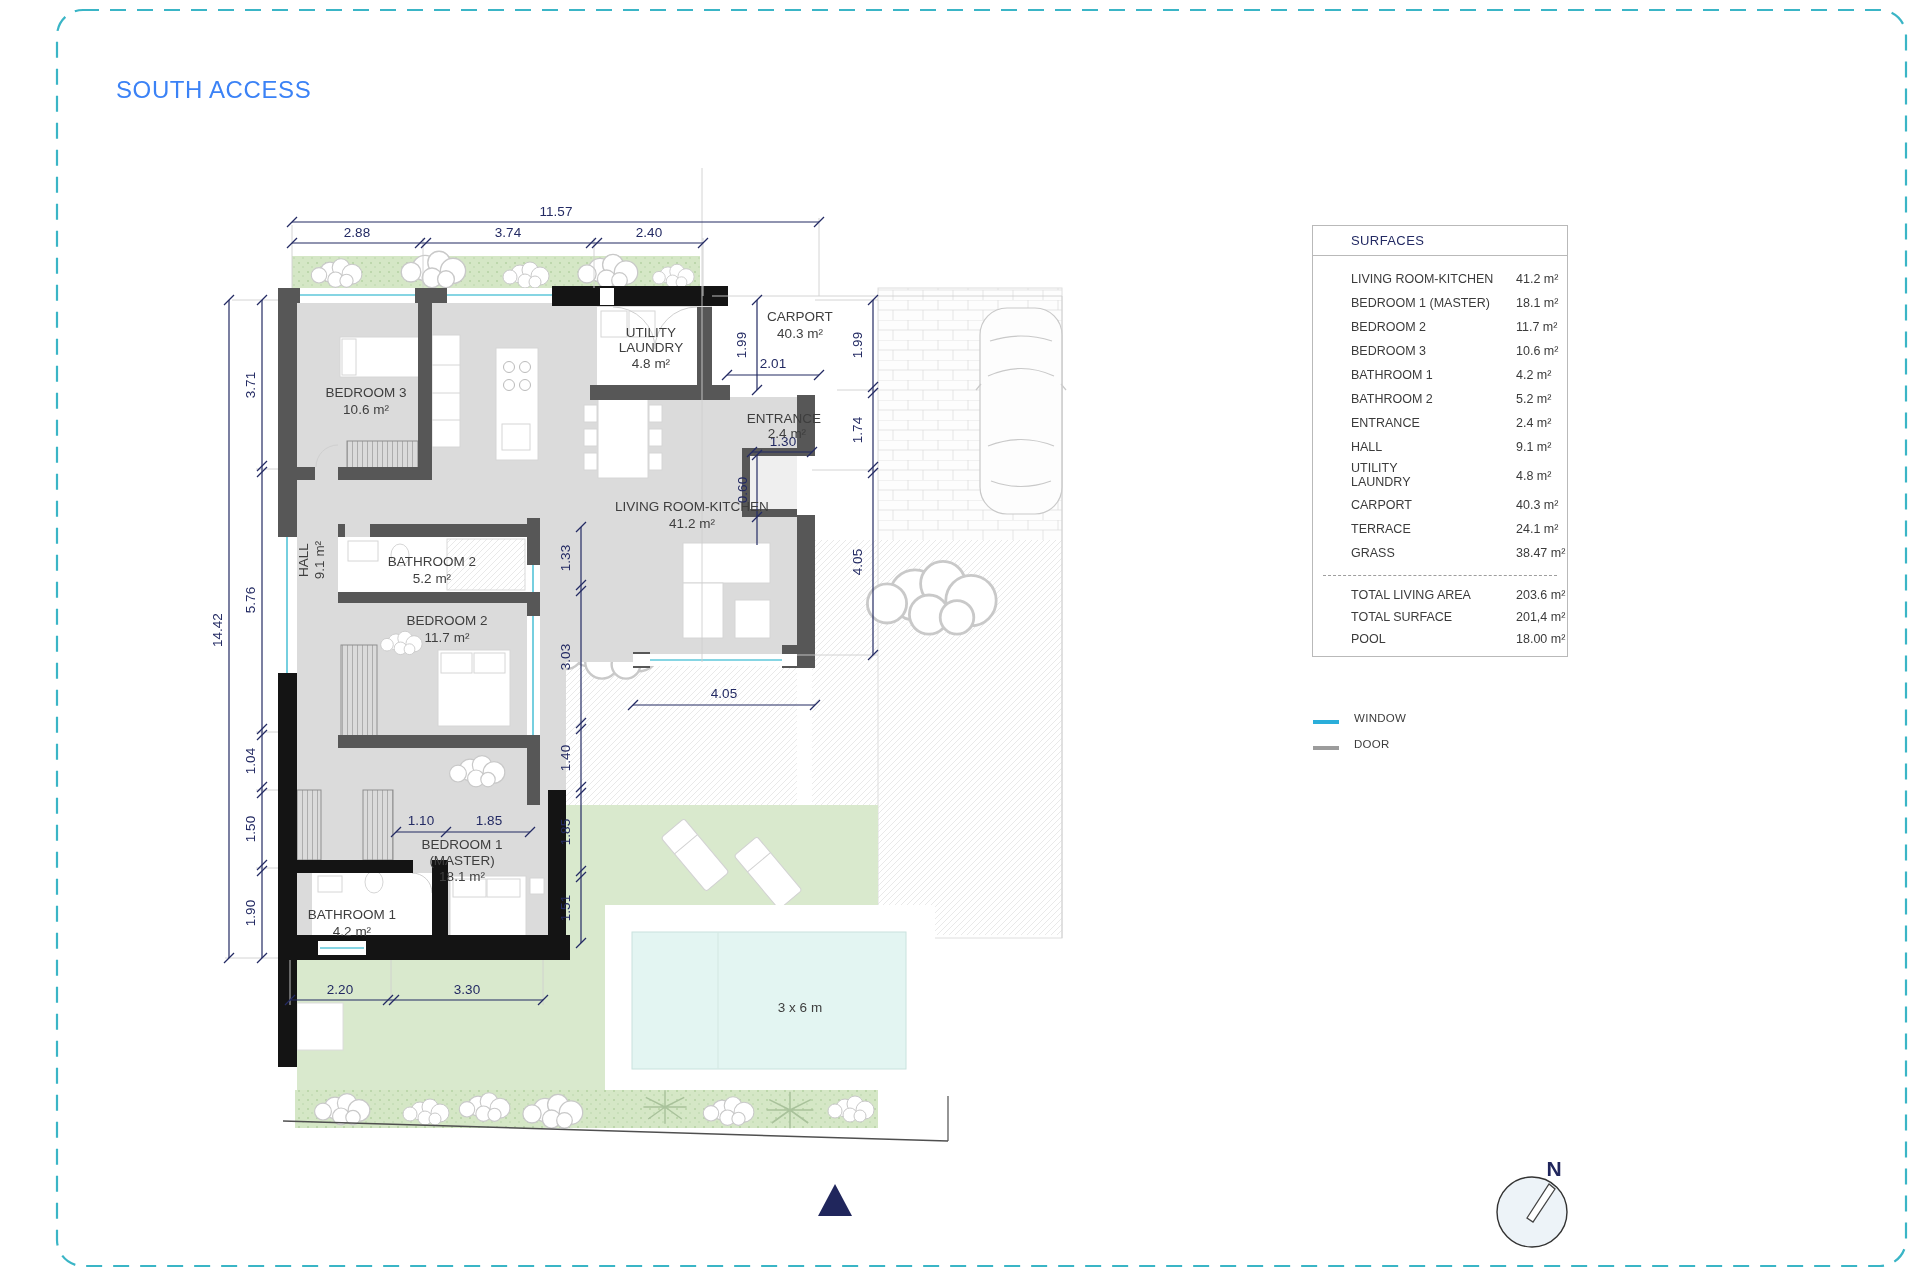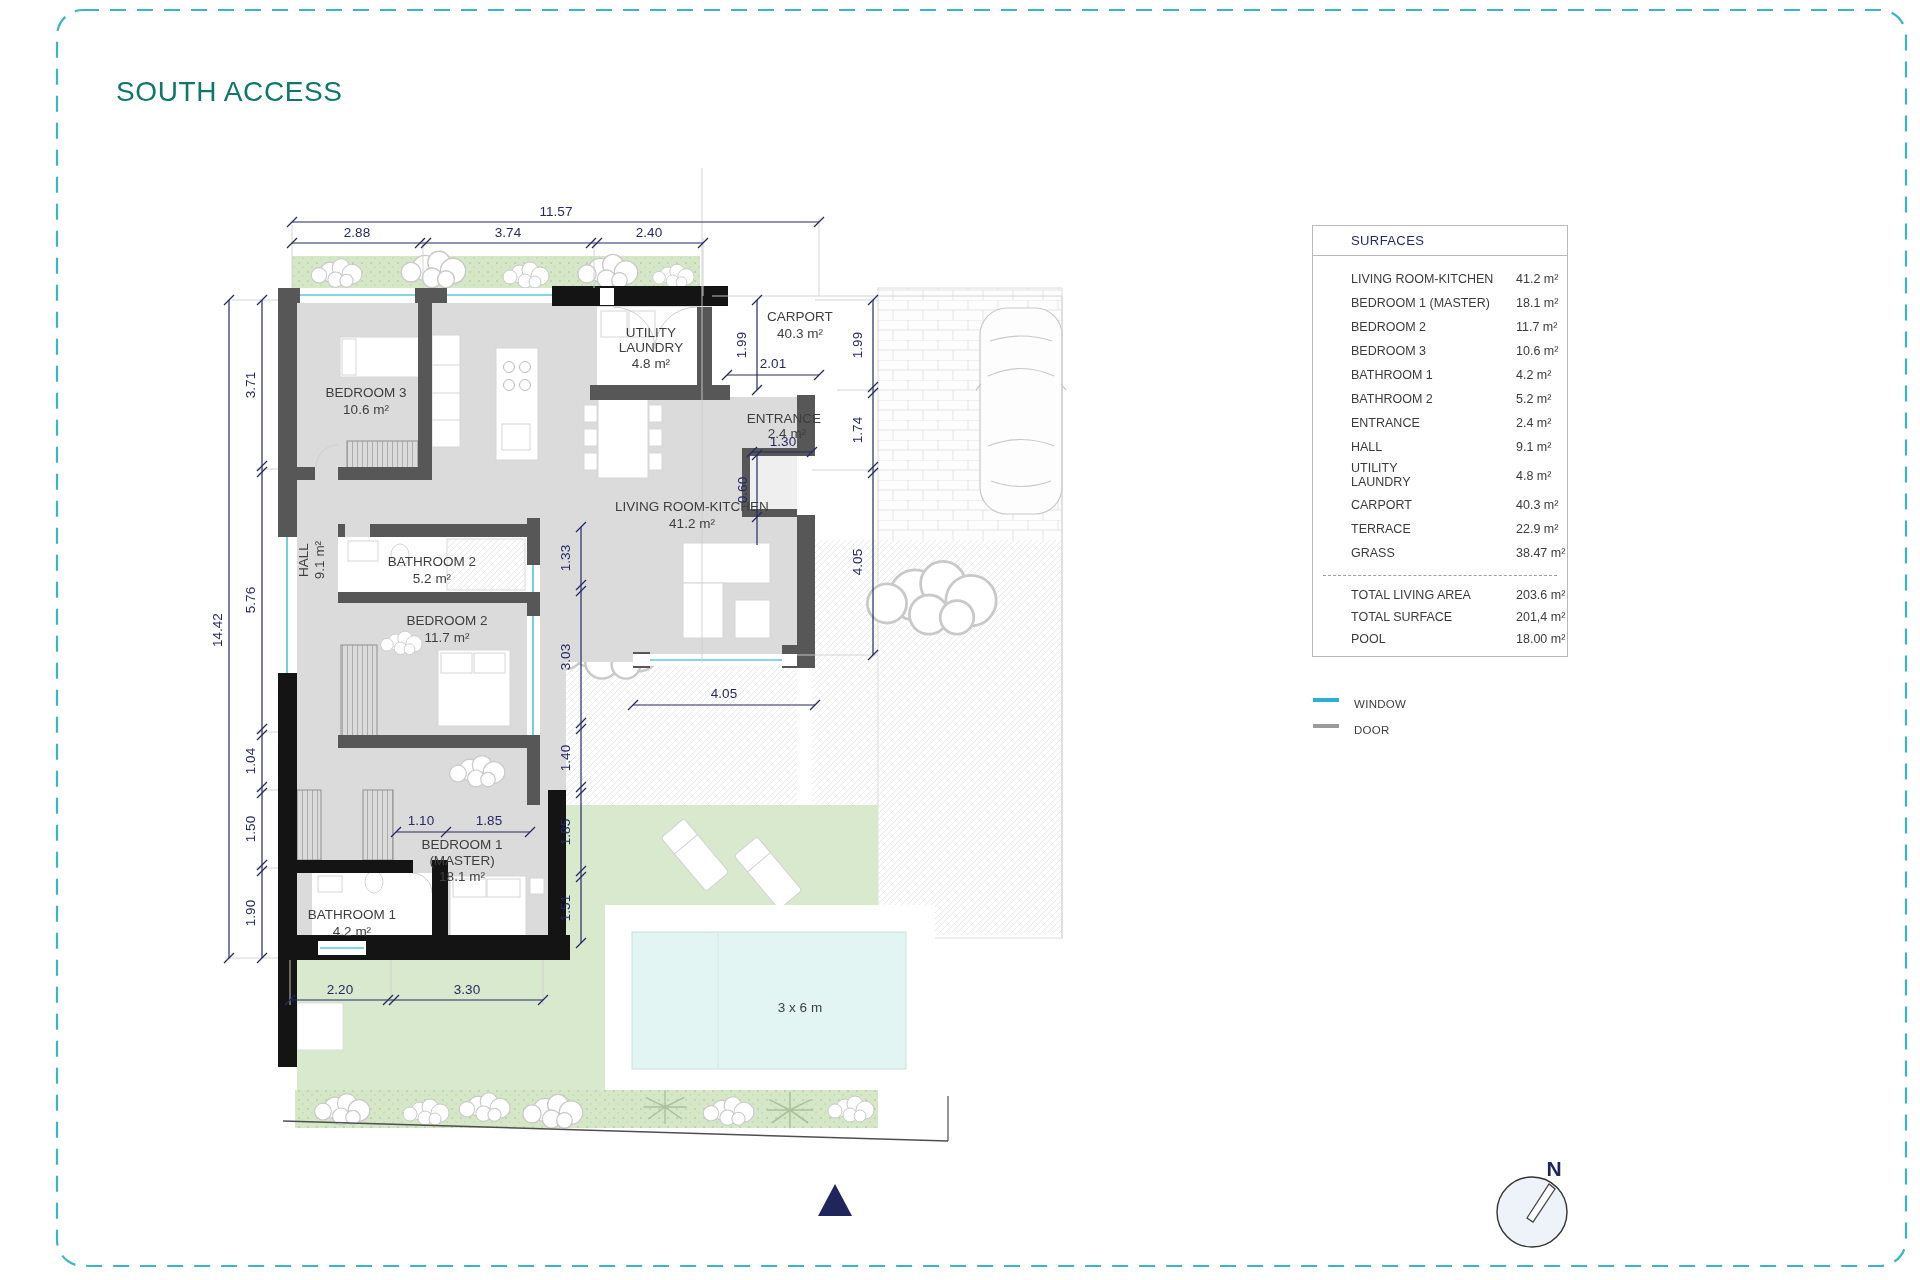--- a/index.html
+++ b/index.html
@@ -4,42 +4,42 @@
 <style>
   html,body{margin:0;padding:0;background:#ffffff;width:1920px;height:1280px;overflow:hidden;
     font-family:"Liberation Sans",sans-serif;}
   #stage{position:relative;width:1920px;height:1280px;background:#fff;}
   #plan-svg{position:absolute;left:0;top:0;}
   svg text{font-family:"Liberation Sans",sans-serif;}
   .dimtxt{fill:#232a63;font-size:13.5px;}
   .roomtxt{fill:#3e3e3e;font-size:13.5px;}
   .pooltxt{fill:#3e3e3e;font-size:13.5px;}
 
-  #page-title{position:absolute;left:116px;top:76px;font-size:28px;color:#0f766e;letter-spacing:.6px;}
+  #page-title{position:absolute;left:116px;top:76px;font-size:24px;color:#3b82f6;letter-spacing:.6px;}
 
   
   #surfaces{position:absolute;left:1312px;top:225px;width:256px;height:432px;
     border:1px solid #b9b9b9;background:#fff;box-sizing:border-box;}
   #surfaces .phead{height:29px;border-bottom:1px solid #b9b9b9;position:relative;}
   #surfaces .phead span{position:absolute;left:38px;top:7px;font-size:13px;color:#232a63;letter-spacing:.4px;}
   #surfaces .rows{margin-top:12px;}
   .srow{position:relative;height:24px;font-size:12.5px;color:#3b3b3b;}
   .srow .sl{position:absolute;left:38px;top:4px;}
   .srow .sv{position:absolute;left:203px;top:4px;}
   .srow.two{height:34px;text-decoration:underline;}
   .srow.two .sl{width:70px;line-height:1.15;top:1px;}
   .srow.two .sv{top:9px;}
   .sep{border-top:1px dashed #9e9e9e;margin:9px 10px 9px 10px;}
   .trow{position:relative;height:22px;font-size:12.5px;color:#3b3b3b;}
   .trow .sl{position:absolute;left:38px;top:3px;}
   .trow .sv{position:absolute;left:203px;top:3px;}
 
   
   #legend{position:absolute;left:1313px;top:698px;}
-  .lrow{display:flex;align-items:flex-start;height:26px;}
+  .lrow{display:flex;align-items:flex-end;height:26px;}
   .lswatch{width:26px;height:4px;margin-right:15px;}
   .lrow span{font-size:11.5px;color:#3d3d3d;letter-spacing:.3px;}
 
   
   #scalebox{position:absolute;left:1300px;top:896px;width:258px;}
   #scalebox .stitle{text-align:right;padding-right:4px;font-size:16px;color:#20265c;}
 </style>
 </head>
 <body>
 
@@ -470,21 +470,21 @@
     <div class="srow two">
           <span class="sl">UTILITY LAUNDRY</span>
           <span class="sv">4.8 m²</span>
         </div>
     <div class="srow">
           <span class="sl">CARPORT</span>
           <span class="sv">40.3 m²</span>
         </div>
     <div class="srow">
           <span class="sl">TERRACE</span>
-          <span class="sv">22.9 m²</span>
+          <span class="sv">24.1 m²</span>
         </div>
     <div class="srow">
           <span class="sl">GRASS</span>
           <span class="sv">38.47 m²</span>
         </div>
   </div>
   <div class="sep"></div>
   <div class="trow">
         <span class="sl">TOTAL LIVING AREA</span>
         <span class="sv">203.6 m²</span>

